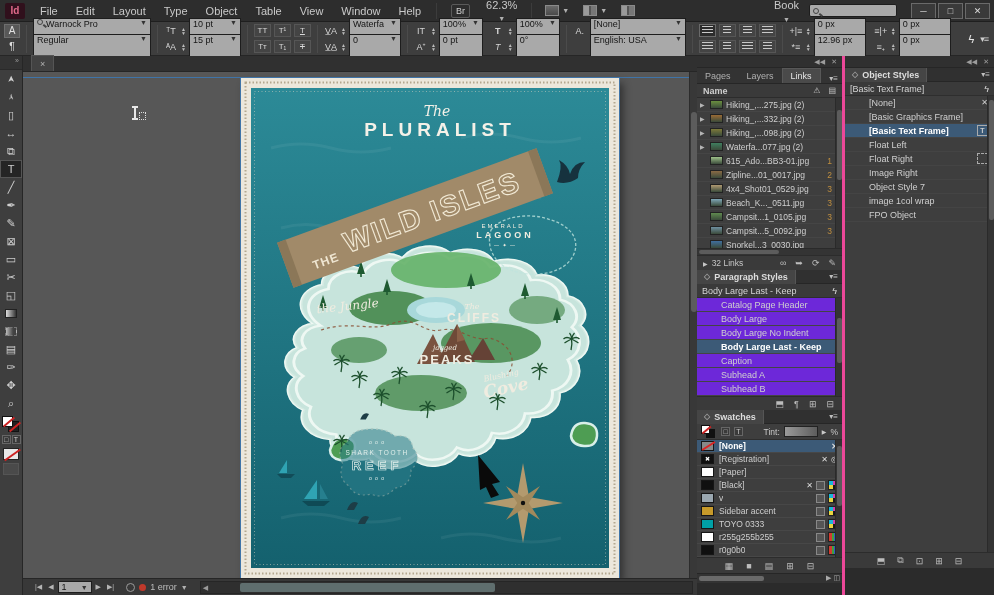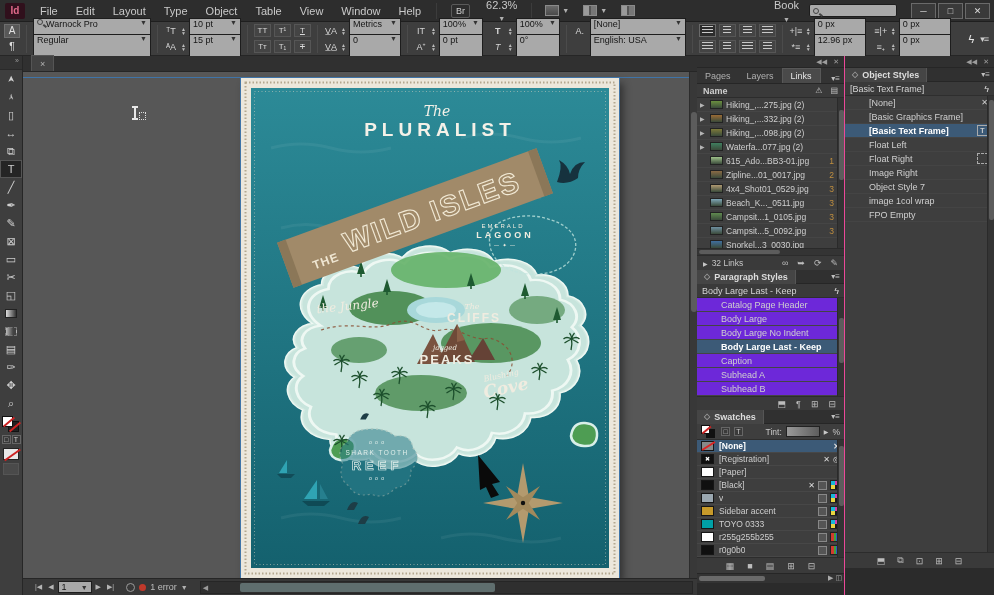--- a/index.html
+++ b/index.html
@@ -111,21 +111,21 @@
   .preflight{display:flex;align-items:center;gap:4px;margin-left:10px;}
   .pf-ico{width:9px;height:9px;border:1px solid #9a9a9a;border-radius:50%;}
   .err-dot{width:7px;height:7px;border-radius:50%;background:#c0392b;}
   .hscroll{position:relative;flex:1;height:13px;margin:0 4px 0 12px;background:#2f2f2f;border:1px solid #262626;}
   .hscroll .larr{position:absolute;left:2px;top:2px;font-size:7px;color:#999;}
   .hscroll .thumb{position:absolute;left:8%;top:1px;width:52%;height:9px;background:#5f6e6e;border-radius:2px;}
 
   
   .dock{position:absolute;left:697px;top:56px;width:297px;height:539px;background:#2b2b2b;display:flex;}
   .dcol{display:flex;flex-direction:column;background:#3e3e3e;}
-  .dcol1{width:148px;border-right:1px solid #ec4899;}
+  .dcol1{width:148px;border-right:3px solid #ec4899;}
   .dcol2{width:149px;}
   .dock-top{height:12px;background:#303030;display:flex;justify-content:flex-end;align-items:center;
     gap:6px;padding:0 5px;color:#9d9d9d;font-size:7px;border-bottom:1px solid #262626;}
   .ptabs{height:16px;background:#333;display:flex;align-items:flex-end;border-bottom:1px solid #262626;}
   .ptab{padding:2px 8px 2px;font-size:9px;color:#b0b0b0;}
   .ptab.on{background:#4a4a4a;color:#e4e4e4;border:1px solid #585858;border-bottom:none;}
   .ptabs .pm{margin-left:auto;padding:0 4px;color:#c0c0c0;font-size:8px;}
   .phead{height:14px;background:#303030;border-bottom:1px solid #262626;display:flex;align-items:center;}
   .phead .seg{height:14px;background:#454545;border-right:1px solid #555;display:flex;align-items:center;
     gap:4px;padding:0 7px;font-size:9px;color:#dedede;font-weight:bold;}
@@ -301,21 +301,21 @@
             <s>T</s>
           </div>
       </div>
     </div>
     <div class="cb-sep"></div>
     <div class="cb-col">
       <div class="cb-row">
         <span class="tico">V̲A</span>
         <span class="stp">▲<br>▼</span>
         <div class="fld w54">
-          <span>Metrics</span>
+          <span>Waterfa</span>
           <span class="caret">▼</span>
         </div>
       </div>
       <div class="cb-row">
         <span class="tico">V̲A̲</span>
         <span class="stp">▲<br>▼</span>
         <div class="fld w54">
           <span>0</span>
           <span class="caret">▼</span>
         </div>
@@ -990,21 +990,21 @@
             <div class="prow">
               <span>Image Right</span>
             </div>
             <div class="prow">
               <span>Object Style 7</span>
             </div>
             <div class="prow">
               <span>image 1col wrap</span>
             </div>
             <div class="prow">
-              <span>FPO Empty</span>
+              <span>FPO Object</span>
             </div>
           </div>
         <div class="listscroll" style="height:100%;">
           <div class="thumb" style="top:4px;height:120px;"></div>
         </div>
       </div>
       <div class="footico" style="height:16px;gap:12px;justify-content:center;">
         <span>⬒</span>
         <span>⧉</span>
         <span>⊡</span>

